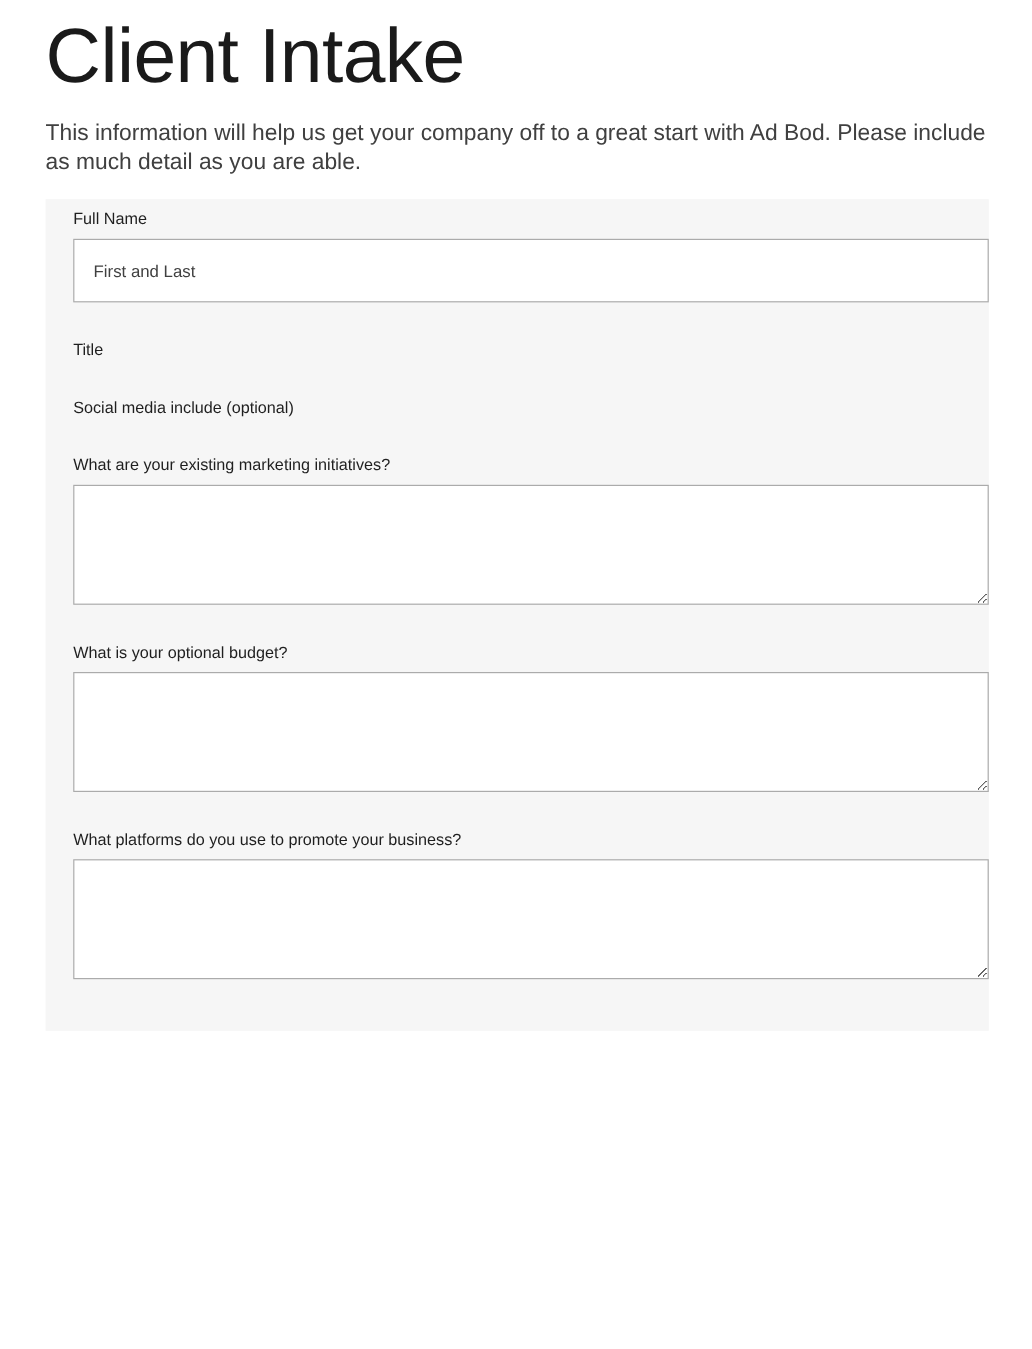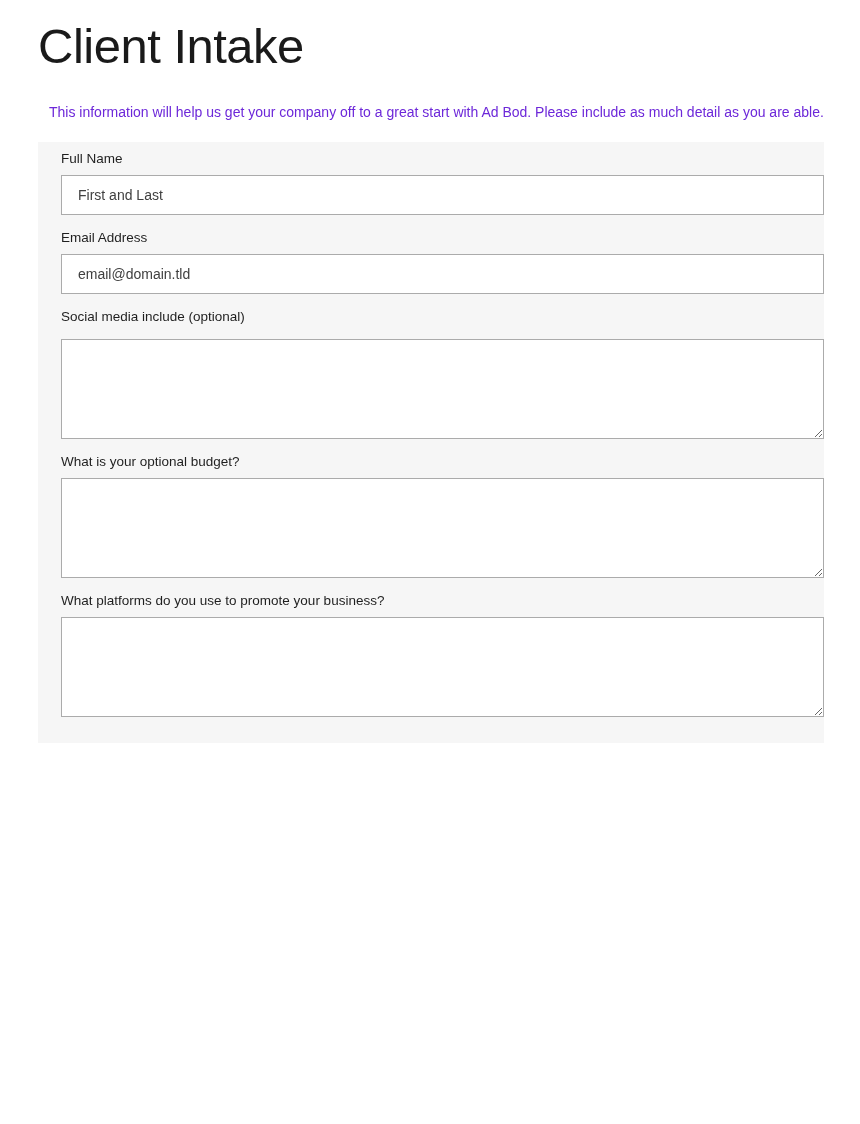--- a/index.html
+++ b/index.html
@@ -14,59 +14,59 @@
     height: 1124px;
     background: #ffffff;
     overflow: hidden;
   }
   .content {
     width: 786px;
     margin-left: 38px;
   }
   h1.page-title {
     margin: 20px 0 0 0;
-    font-size: 49px;
+    font-size: 64px;
     line-height: 52px;
     font-weight: 200;
     font-stretch: condensed;
     letter-spacing: -0.5px;
     color: #1a1a1a;
   }
   p.intro {
-    margin: 28px 0 0 11px;
-    font-size: 14px;
+    margin: 28px 0 0 0;
+    font-size: 19px;
     line-height: 24px;
-    color: #6d28d9;
+    color: #404040;
     font-stretch: semi-condensed;
   }
   form.intake-form {
     display: block;
     margin-top: 18px;
     background: #f6f6f6;
     padding: 8px 0 12px 1px;
   }
   .section-heading {
     font-size: 13.5px;
     line-height: 17px;
     font-weight: 700;
     color: #1f1f1f;
     margin: 0 0 24px 0;
   }
-  .field { margin: 0 0 14px 0; padding-left: 22px; }
+  .field { margin: 0 0 31px 0; padding-left: 22px; }
   .field label {
     display: block;
     font-size: 13.5px;
     line-height: 17px;
     color: #1f1f1f;
     margin: 0 0 8px 0;
   }
   .field input[type="text"] {
     display: block;
     width: 100%;
-    height: 40px;
+    height: 53px;
     box-sizing: border-box;
     border: 1px solid #ababab;
     border-radius: 0;
     background: #ffffff;
     padding: 0 16px;
     font-family: "Liberation Sans", "DejaVu Sans", sans-serif;
     font-size: 14px;
     color: #333333;
     outline: none;
   }
@@ -120,33 +120,31 @@
 
     <form class="intake-form">
 
 
       <div class="field">
         <label>Full Name</label>
         <input type="text" placeholder="First and Last" style="">
       </div>
 
       <div class="field">
+        <label>Title</label>
       </div>
 
-      <div class="field">
-        <label>Email Address</label>
-        <input type="text" placeholder="email@domain.tld" style="">
-      </div>
 
       <div class="field">
         <label>Social media include (optional)</label>
       </div>
 
 
       <div class="field">
+        <label>What are your existing marketing initiatives?</label>
         <textarea placeholder="" style=""></textarea>
       </div>
 
       <div class="field">
         <label>What is your optional budget?</label>
         <textarea placeholder="" style=""></textarea>
       </div>
 
       <div class="field">
         <label>What platforms do you use to promote your business?</label>

